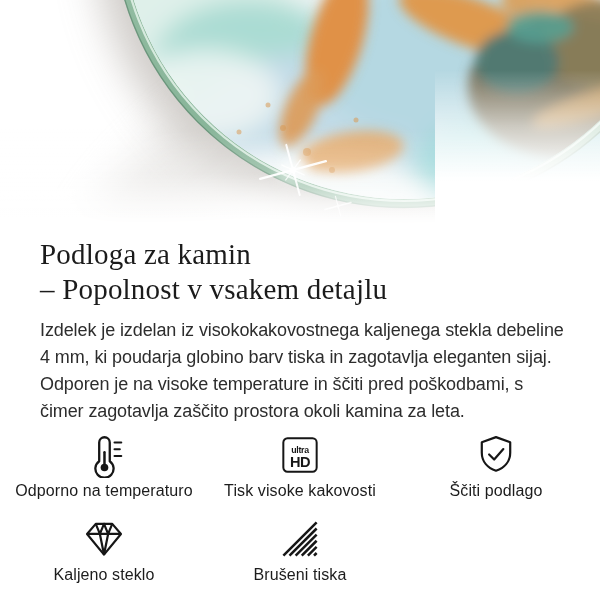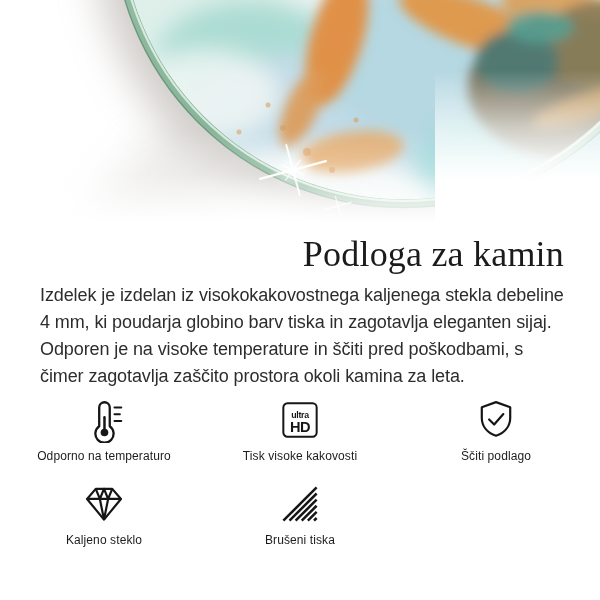--- a/index.html
+++ b/index.html
@@ -7,34 +7,34 @@
     width:600px;height:600px;background:#ffffff;overflow:hidden;
     font-family:"Liberation Sans","DejaVu Sans",sans-serif;color:#1c1c1c;
     -webkit-font-smoothing:antialiased;
   }
   .page{width:600px;height:600px;position:relative;background:#fff;}
   .hero{width:600px;height:232px;position:relative;overflow:hidden;background:#fff;}
   .hero svg{display:block;}
   .content{padding:0 36px 0 40px;}
   h1{
     font-family:"Liberation Serif","DejaVu Serif",serif;
-    font-weight:400;font-size:36px;line-height:35px;color:#1b1b1b;
-    margin:5px 0 10px 0;letter-spacing:0.2px;text-align:right;
+    font-weight:400;font-size:29px;line-height:35px;color:#1b1b1b;
+    margin:5px 0 10px 0;letter-spacing:0.2px;
   }
   .desc{
     font-size:18px;line-height:27px;color:#2d2d2d;margin:0;
     letter-spacing:-0.1px;max-width:535px;
   }
   .features{
     display:grid;grid-template-columns:repeat(3,1fr);
     row-gap:16px;column-gap:8px;margin:5px 10px 0 10px;
   }
   .feature{display:flex;flex-direction:column;text-align:center;}
   .icon-box{height:50px;display:flex;align-items:center;justify-content:center;}
-  .feature-label{font-size:12px;line-height:14px;color:#1c1c1c;margin-top:4px;letter-spacing:0.1px;}
+  .feature-label{font-size:16px;line-height:14px;color:#1c1c1c;margin-top:4px;letter-spacing:0.1px;}
   .icon-stroke{stroke:#161616;fill:none;stroke-width:2.4;}
   .uhd-top{font-size:10.5px;font-weight:700;fill:#161616;letter-spacing:-0.3px;}
   .uhd-bottom{font-size:17.5px;font-weight:700;fill:#161616;letter-spacing:-0.5px;}
 </style>
 </head>
 <body>
 
 <div class="page">
 
   <div class="hero">
@@ -136,20 +136,21 @@
       </g>
 
       <rect x="0" y="0" width="600" height="232" fill="url(#fadeV)"></rect>
       <rect x="435" y="0" width="165" height="232" fill="url(#fadeCorner)"></rect>
     </svg>
   </div>
 
   <div class="content">
     <h1>
       <span>Podloga za kamin</span><br>
+      <span>– Popolnost v vsakem detajlu</span>
     </h1>
     <p class="desc">Izdelek je izdelan iz visokokakovostnega kaljenega stekla debeline 4 mm, ki poudarja globino barv tiska in zagotavlja eleganten sijaj. Odporen je na visoke temperature in ščiti pred poškodbami, s čimer zagotavlja zaščito prostora okoli kamina za leta.</p>
   </div>
 
   <div class="features">
 
     <div class="feature">
       <div class="icon-box">
         <svg width="46" height="46" viewBox="0 0 48 48">
           <path class="icon-stroke" stroke-linejoin="round" d="M19 11 a5.5 5.5 0 0 1 11 0 V30.5 a9.5 9.5 0 1 1 -11 0 Z"></path>

